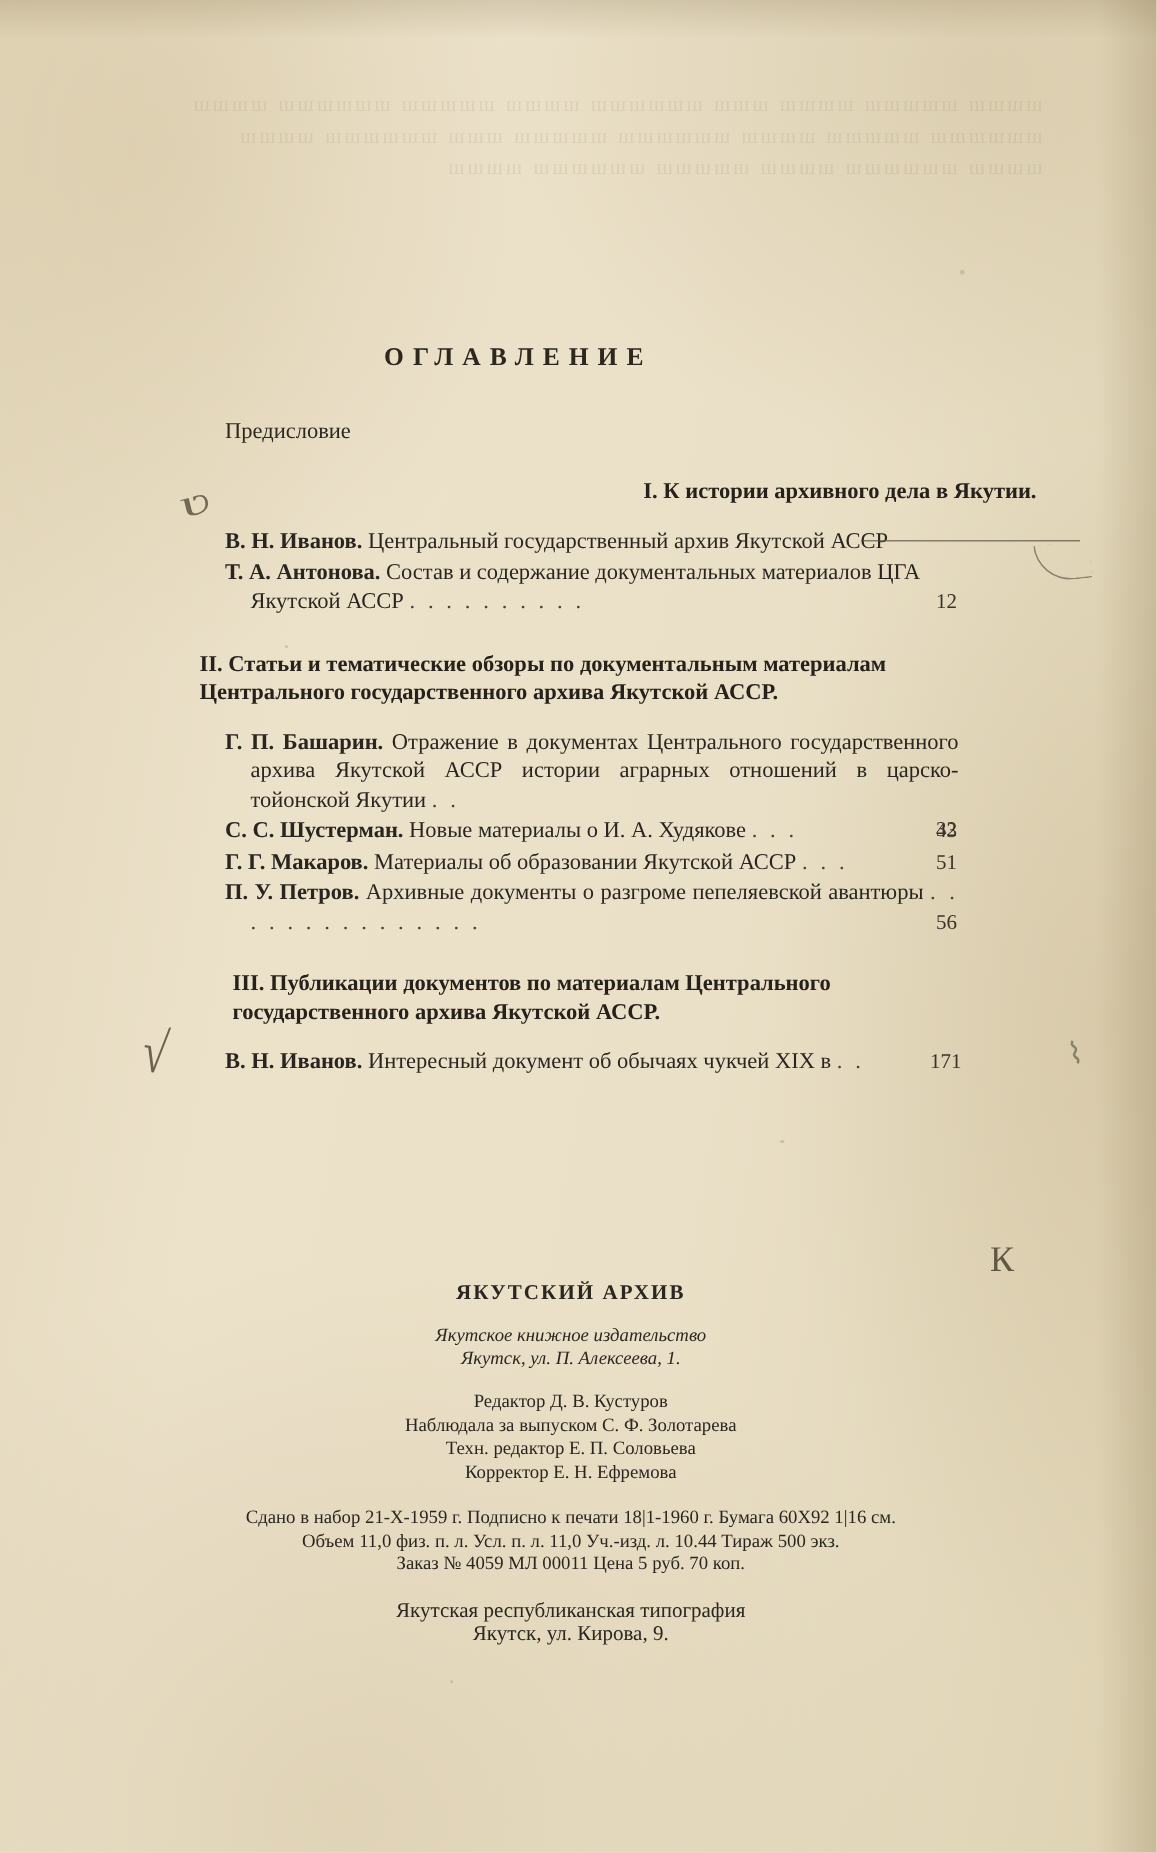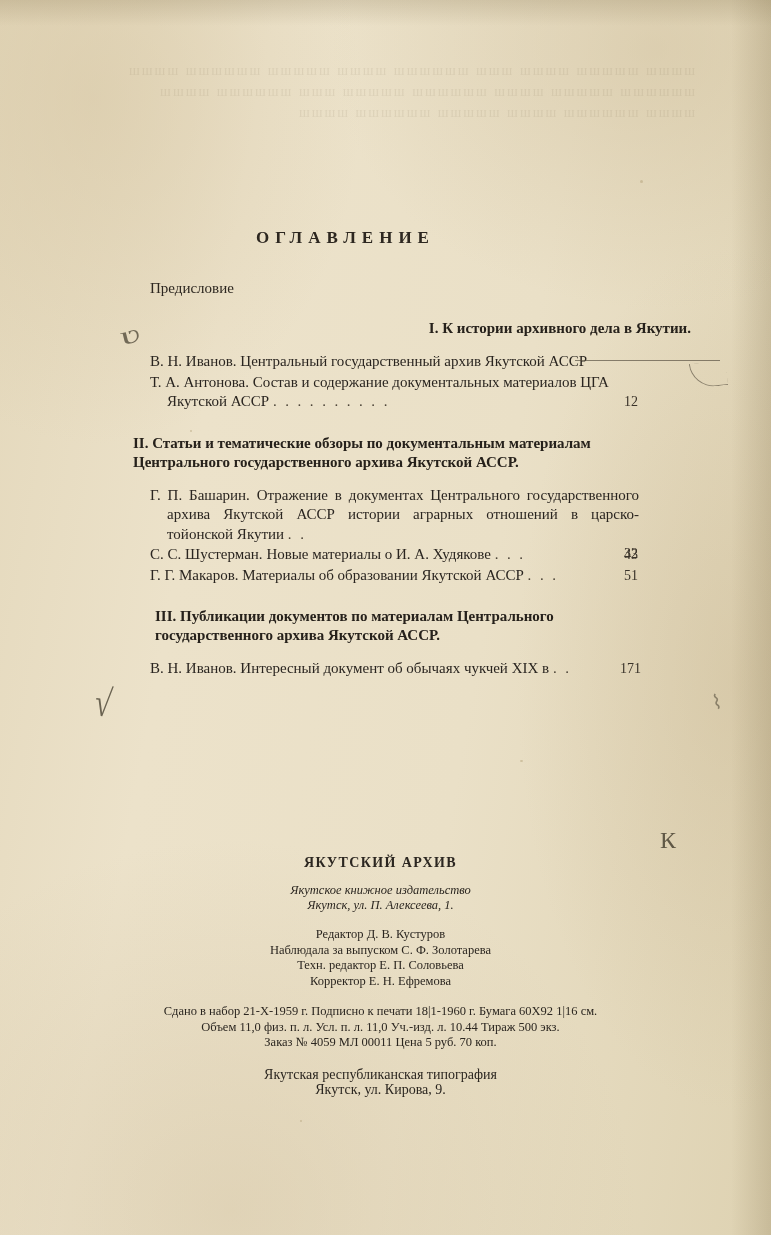--- a/index.html
+++ b/index.html
@@ -89,21 +89,21 @@
   }
   .entry {
     position: relative;
     margin-left: 150px;
     margin-right: 52px;
     font-size: 15px;
     line-height: 19.5px;
     margin-bottom: 1px;
   }
   .entry .author {
-    font-weight: normal;
+    font-weight: bold;
   }
   .entry .txt {
     display: inline;
   }
   .entry .pg {
     position: absolute;
     right: -2px;
     font-size: 14px;
     color: #3a332a;
   }
@@ -278,20 +278,25 @@
       <div class="entry hang">
         <span class="author">С. С. Шустерман.</span><span class="txt">  Новые материалы о И. А. Худякове</span>
         <span class="dots">. . .</span>
         <span class="pg">43</span>
       </div>
       <div class="entry hang">
         <span class="author">Г. Г. Макаров.</span><span class="txt"> Материалы об образовании Якутской АССР</span>
         <span class="dots">. . .</span>
         <span class="pg">51</span>
       </div>
+      <div class="entry hang justify">
+        <span class="author">П. У. Петров.</span><span class="txt">  Архивные  документы  о  разгроме пепеляевской авантюры</span>
+        <span class="dots">. . . . . . . . . . . . . . .</span>
+        <span class="pg" style="top:19.5px;">56</span>
+      </div>
     </div>
 
     <div class="section-head ind2">III. Публикации документов по материалам Центрального государственного архива Якутской АССР.</div>
     <div class="entries">
       <div class="entry hang">
         <span class="author">В. Н. Иванов.</span><span class="txt"> Интересный документ об обычаях чукчей XIX в</span>
         <span class="dots">. .</span>
         <span class="pg">171</span>
       </div>
     </div>

